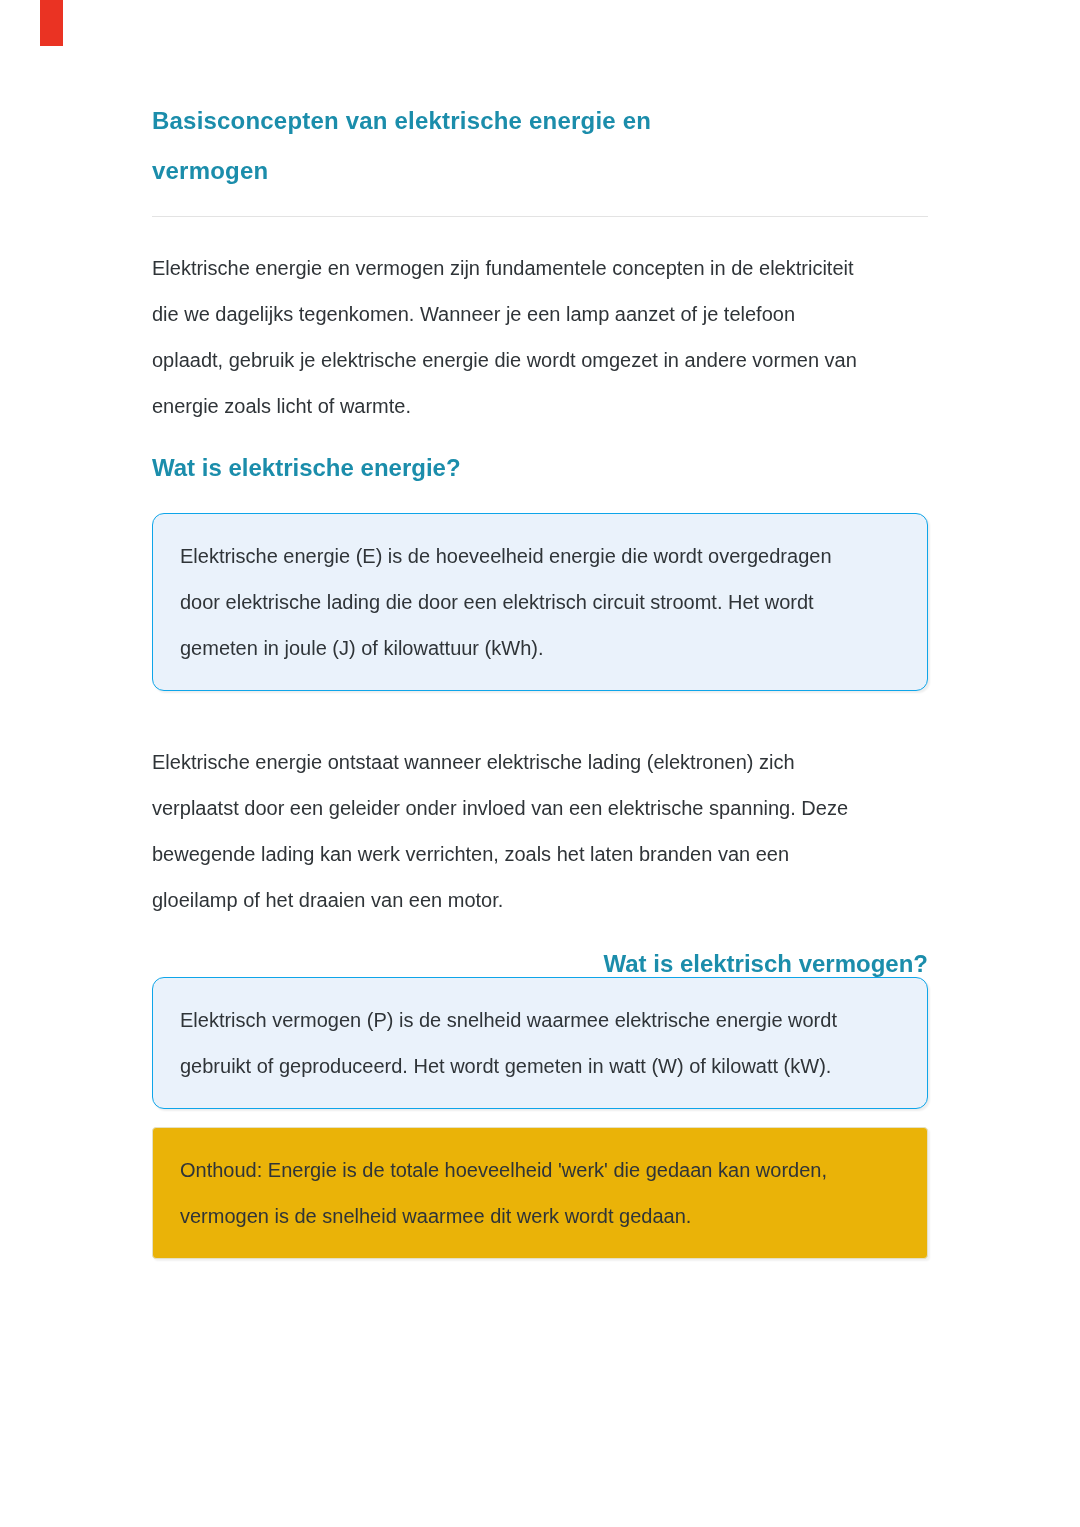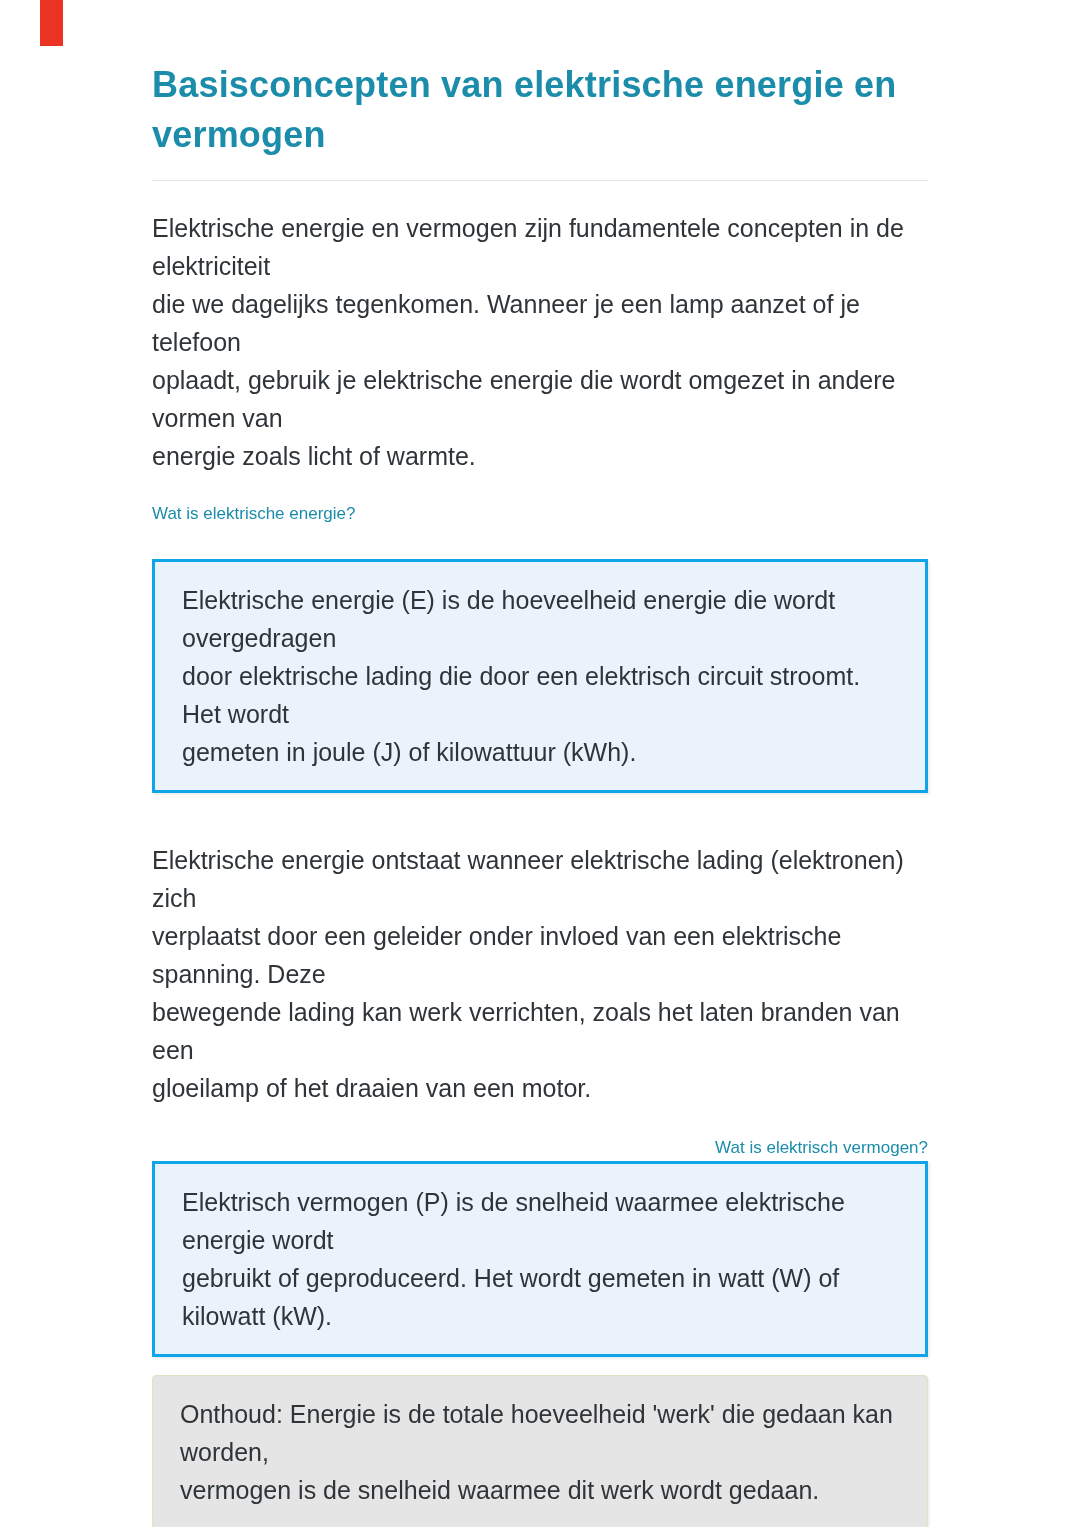--- a/index.html
+++ b/index.html
@@ -18,65 +18,65 @@
     top: 0;
     width: 23px;
     height: 46px;
     background: #ea3323;
   }
   .content {
     width: 776px;
     margin-left: 152px;
   }
   .page-title {
-    padding-top: 60px;
-    font-size: 36px;
+    padding-top: 96px;
+    font-size: 24px;
     line-height: 50px;
     font-weight: 700;
     color: #1b8dab;
     white-space: pre-line;
     letter-spacing: 0.2px;
   }
   .divider {
     margin-top: 20px;
     border: none;
     border-top: 1px solid #e3e3e3;
     height: 0;
     width: 100%;
   }
   .body-par {
-    font-size: 25px;
-    line-height: 38px;
+    font-size: 20px;
+    line-height: 46px;
     white-space: pre-line;
     color: #2f3438;
   }
   .intro-par      { margin-top: 28px; }
   .section-heading {
-    font-size: 17px;
+    font-size: 24px;
     line-height: 26px;
-    font-weight: 400;
+    font-weight: 700;
     color: #1b8dab;
   }
   .sh-0 { margin-top: 26px; }
   .sh-1 { margin-top: 28px; text-align: right; }
   .definition-box {
-    border: 3px solid #0ea5e9;
+    border: 1px solid #0ea5e9;
     background: #eaf2fb;
-    border-radius: 0;
+    border-radius: 12px;
     padding: 19px 27px;
     box-shadow: 2px 2px 2px rgba(0,0,0,0.07);
   }
   .db-0 { margin-top: 32px; }
   .db-1 { }
   .sb-0 { margin-top: 48px; }
   .sb-1 { margin-top: 34px; }
   .note-box {
     margin-top: 18px;
     border: 1px solid #e4e1c6;
-    background: #e5e5e5;
+    background: #eab308;
     border-radius: 4px;
     padding: 19px 27px;
     box-shadow: 2px 2px 2px rgba(0,0,0,0.06);
   }
 </style>
 </head>
 <body>
 
 <div class="red-marker"></div>
 

